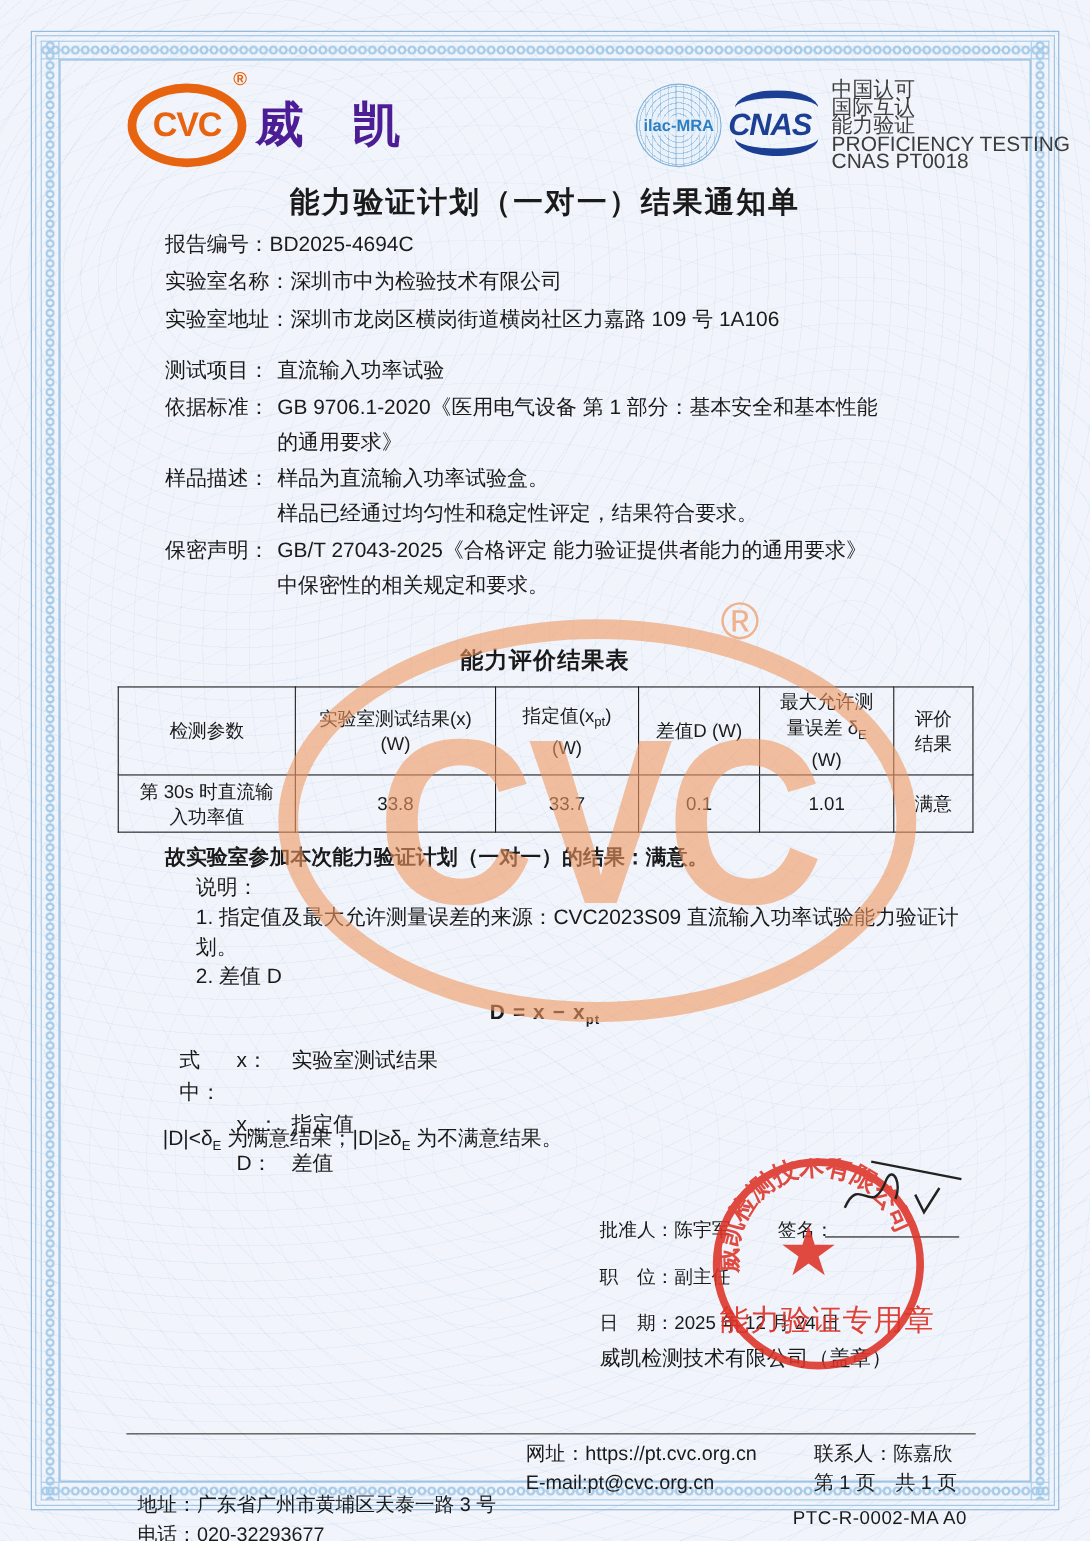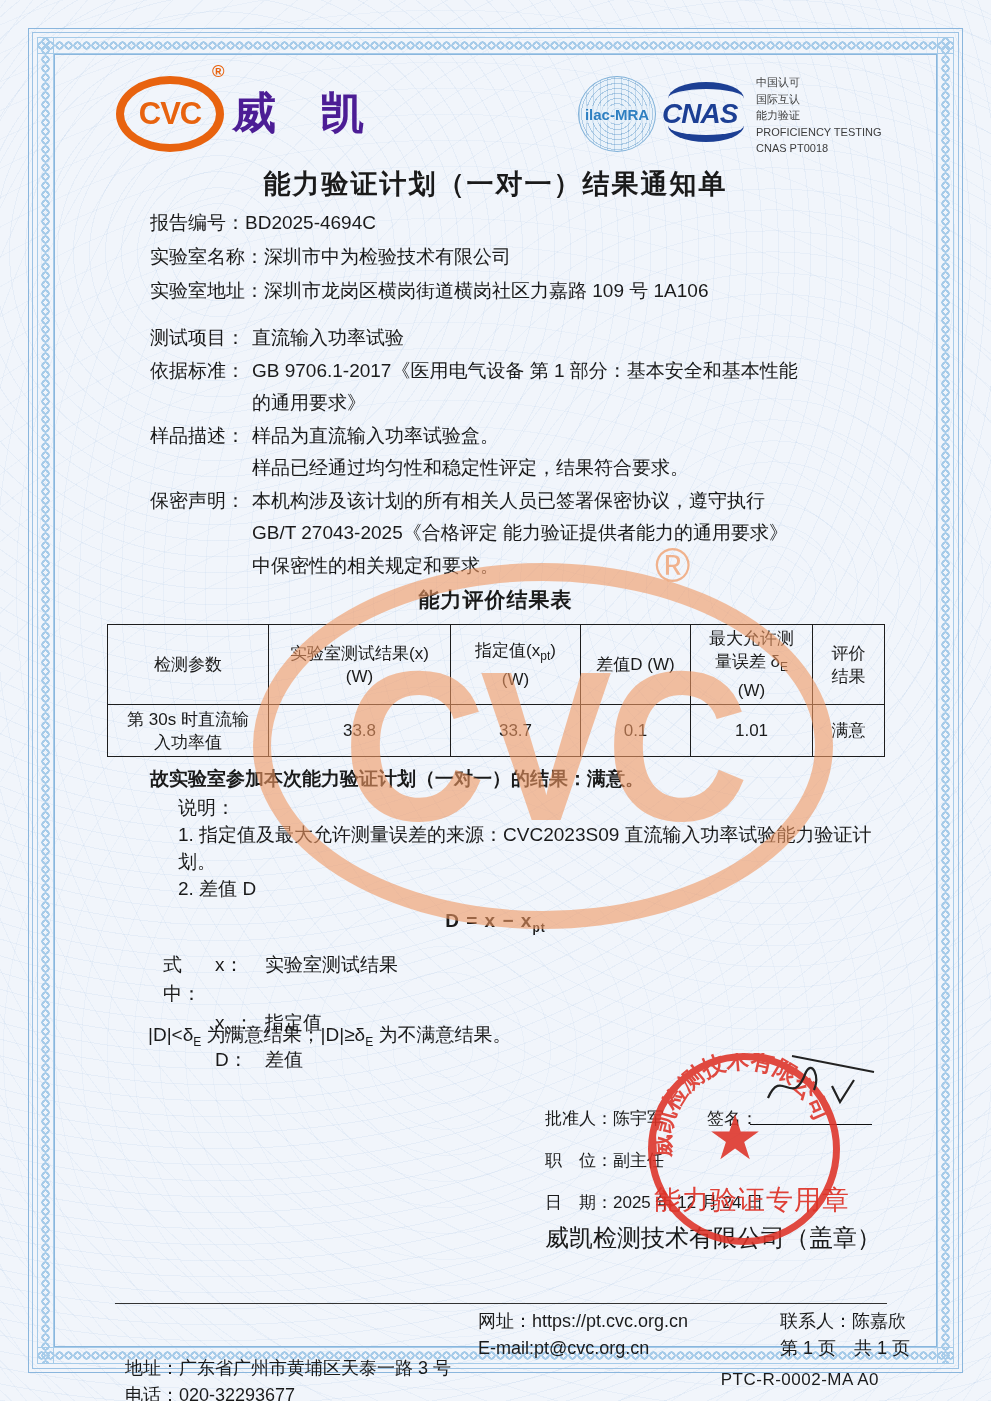--- a/index.html
+++ b/index.html
@@ -30,21 +30,21 @@
     background:
       repeating-radial-gradient(circle at 50% 50%, rgba(60,130,190,.35) 0 1px, transparent 1px 5px),
       repeating-linear-gradient(90deg, rgba(60,130,190,.25) 0 1px, transparent 1px 7px),
       #e9f2fa;
     display:flex;align-items:center;justify-content:center;border:1px solid #7fb0d8;}
   .ilac .t{font-size:15px;font-weight:bold;color:#2e7fc1;background:rgba(233,242,250,.6);padding:0 2px;}
   .cnas{position:absolute;left:660px;top:82px;width:92px;height:62px;}
   .cnas .t{position:absolute;left:2px;top:16px;font-size:28px;font-weight:800;font-style:italic;color:#1c3f94;letter-spacing:-1px;}
   .cnas .arc-t{position:absolute;left:8px;top:0;width:76px;height:26px;border-top:7px solid #1c3f94;border-radius:50%;}
   .cnas .arc-b{position:absolute;left:8px;bottom:2px;width:76px;height:26px;border-bottom:7px solid #1c3f94;border-radius:50%;}
-  .accred{position:absolute;left:756px;top:74px;font-size:11px;line-height:16.5px;color:#3c3c3c;}
+  .accred{position:absolute;left:756px;top:74px;font-size:19px;line-height:16.5px;color:#3c3c3c;}
   
   .title{position:absolute;left:0;right:0;top:166px;text-align:center;font-size:27px;font-weight:bold;letter-spacing:2px;}
   .info{position:absolute;left:150px;top:206px;font-size:19px;line-height:34px;}
   .details{position:absolute;left:150px;top:322px;font-size:19px;line-height:32.5px;width:740px;}
   .drow{display:flex;}
   .drow .lbl{width:102px;flex:none;}
   .drow .val{flex:1;}
   
   .tbl-heading{position:absolute;left:0;right:0;top:586px;text-align:center;font-size:21px;font-weight:bold;letter-spacing:1px;}
   table.result{position:absolute;left:107px;top:624px;border-collapse:collapse;table-layout:fixed;z-index:2;}
@@ -59,40 +59,40 @@
   .where{position:absolute;left:163px;top:950px;font-size:19px;line-height:29px;}
   .where .r{display:flex;}
   .where .c1{width:52px;flex:none;}
   .where .c2{width:50px;flex:none;}
   .criteria{position:absolute;left:148px;top:1022px;font-size:19px;}
   sub{font-size:12px;}
   
   .approval{position:absolute;left:545px;top:1098px;font-size:17px;line-height:42px;z-index:3;}
   .sig-label{position:absolute;left:162px;top:0;}
   .sig-line{position:absolute;left:205px;top:26px;width:122px;border-bottom:1.5px solid #111;}
-  .company{position:absolute;left:545px;top:1222px;font-size:24px;z-index:3;font-family:Liberation Serif, serif;}
+  .company{position:absolute;left:545px;top:1222px;font-size:19px;z-index:3;font-family:Liberation Serif, serif;}
   .scribble{position:absolute;left:762px;top:1046px;z-index:6;}
   
   .stamp{position:absolute;left:648px;top:1053px;width:192px;height:192px;z-index:5;opacity:.88;pointer-events:none;}
   .stamp .ring{position:absolute;inset:0;border:7px solid #de3227;border-radius:50%;}
   .stamp .star{position:absolute;left:0;right:18px;top:48px;text-align:center;font-size:62px;color:#de3227;}
   .stamp svg{position:absolute;inset:0;}
   .stamp-banner{position:absolute;left:630px;top:1182px;width:244px;text-align:center;z-index:5;
     font-size:27px;font-weight:normal;color:#de3227;letter-spacing:1px;opacity:.92;pointer-events:none;}
   
   .wm-oval{position:absolute;left:253px;top:563px;width:544px;height:330px;border:18px solid rgba(240,152,98,.60);
     border-radius:50%;z-index:4;pointer-events:none;display:flex;align-items:center;justify-content:center;}
   .wm-oval .t{font-size:198px;font-weight:bold;color:rgba(240,152,98,.60);letter-spacing:-6px;transform:scaleY(1.08);}
   .wm-reg{position:absolute;left:655px;top:538px;font-size:48px;color:rgba(240,152,98,.72);z-index:4;pointer-events:none;}
   
   .foot-line{position:absolute;left:115px;width:772px;top:1303px;border-top:1.5px solid #333;}
   .footer{position:absolute;left:0;top:1308px;width:991px;font-size:18px;line-height:27px;z-index:2;}
   .footer .c1{position:absolute;left:125px;white-space:nowrap;margin-top:47px;}
   .footer .c2{position:absolute;left:478px;white-space:nowrap;}
-  .footer .c3{position:absolute;left:740px;white-space:nowrap;margin-left:40px;}
+  .footer .c3{position:absolute;left:740px;white-space:nowrap;}
   .footer .r2{top:27px;}
   .doc-code{position:absolute;right:112px;top:1370px;font-size:17px;letter-spacing:.5px;}
 </style>
 </head>
 <body>
 
 <div class="page">
 
   <div class="frame-a"></div>
   <div class="frame-b"></div>
@@ -133,35 +133,34 @@
   </div>
 
   <div class="details">
     <div class="drow">
       <div class="lbl">测试项目：</div>
       <div class="val">直流输入功率试验</div>
     </div>
     <div class="drow">
       <div class="lbl">依据标准：</div>
       <div class="val">
-        <div>GB 9706.1-2017《医用电气设备 第 1 部分：基本安全和基本性能</div>
+        <div>GB 9706.1-2020《医用电气设备 第 1 部分：基本安全和基本性能</div>
         <div>的通用要求》</div>
       </div>
     </div>
     <div class="drow">
       <div class="lbl">样品描述：</div>
       <div class="val">
         <div>样品为直流输入功率试验盒。</div>
         <div>样品已经通过均匀性和稳定性评定，结果符合要求。</div>
       </div>
     </div>
     <div class="drow">
       <div class="lbl">保密声明：</div>
       <div class="val">
-        <div>本机构涉及该计划的所有相关人员已签署保密协议，遵守执行</div>
         <div>GB/T 27043-2025《合格评定 能力验证提供者能力的通用要求》</div>
         <div>中保密性的相关规定和要求。</div>
       </div>
     </div>
   </div>
 
   <div class="tbl-heading">能力评价结果表</div>
   <table class="result">
     <colgroup>
       <col style="width:161px">

